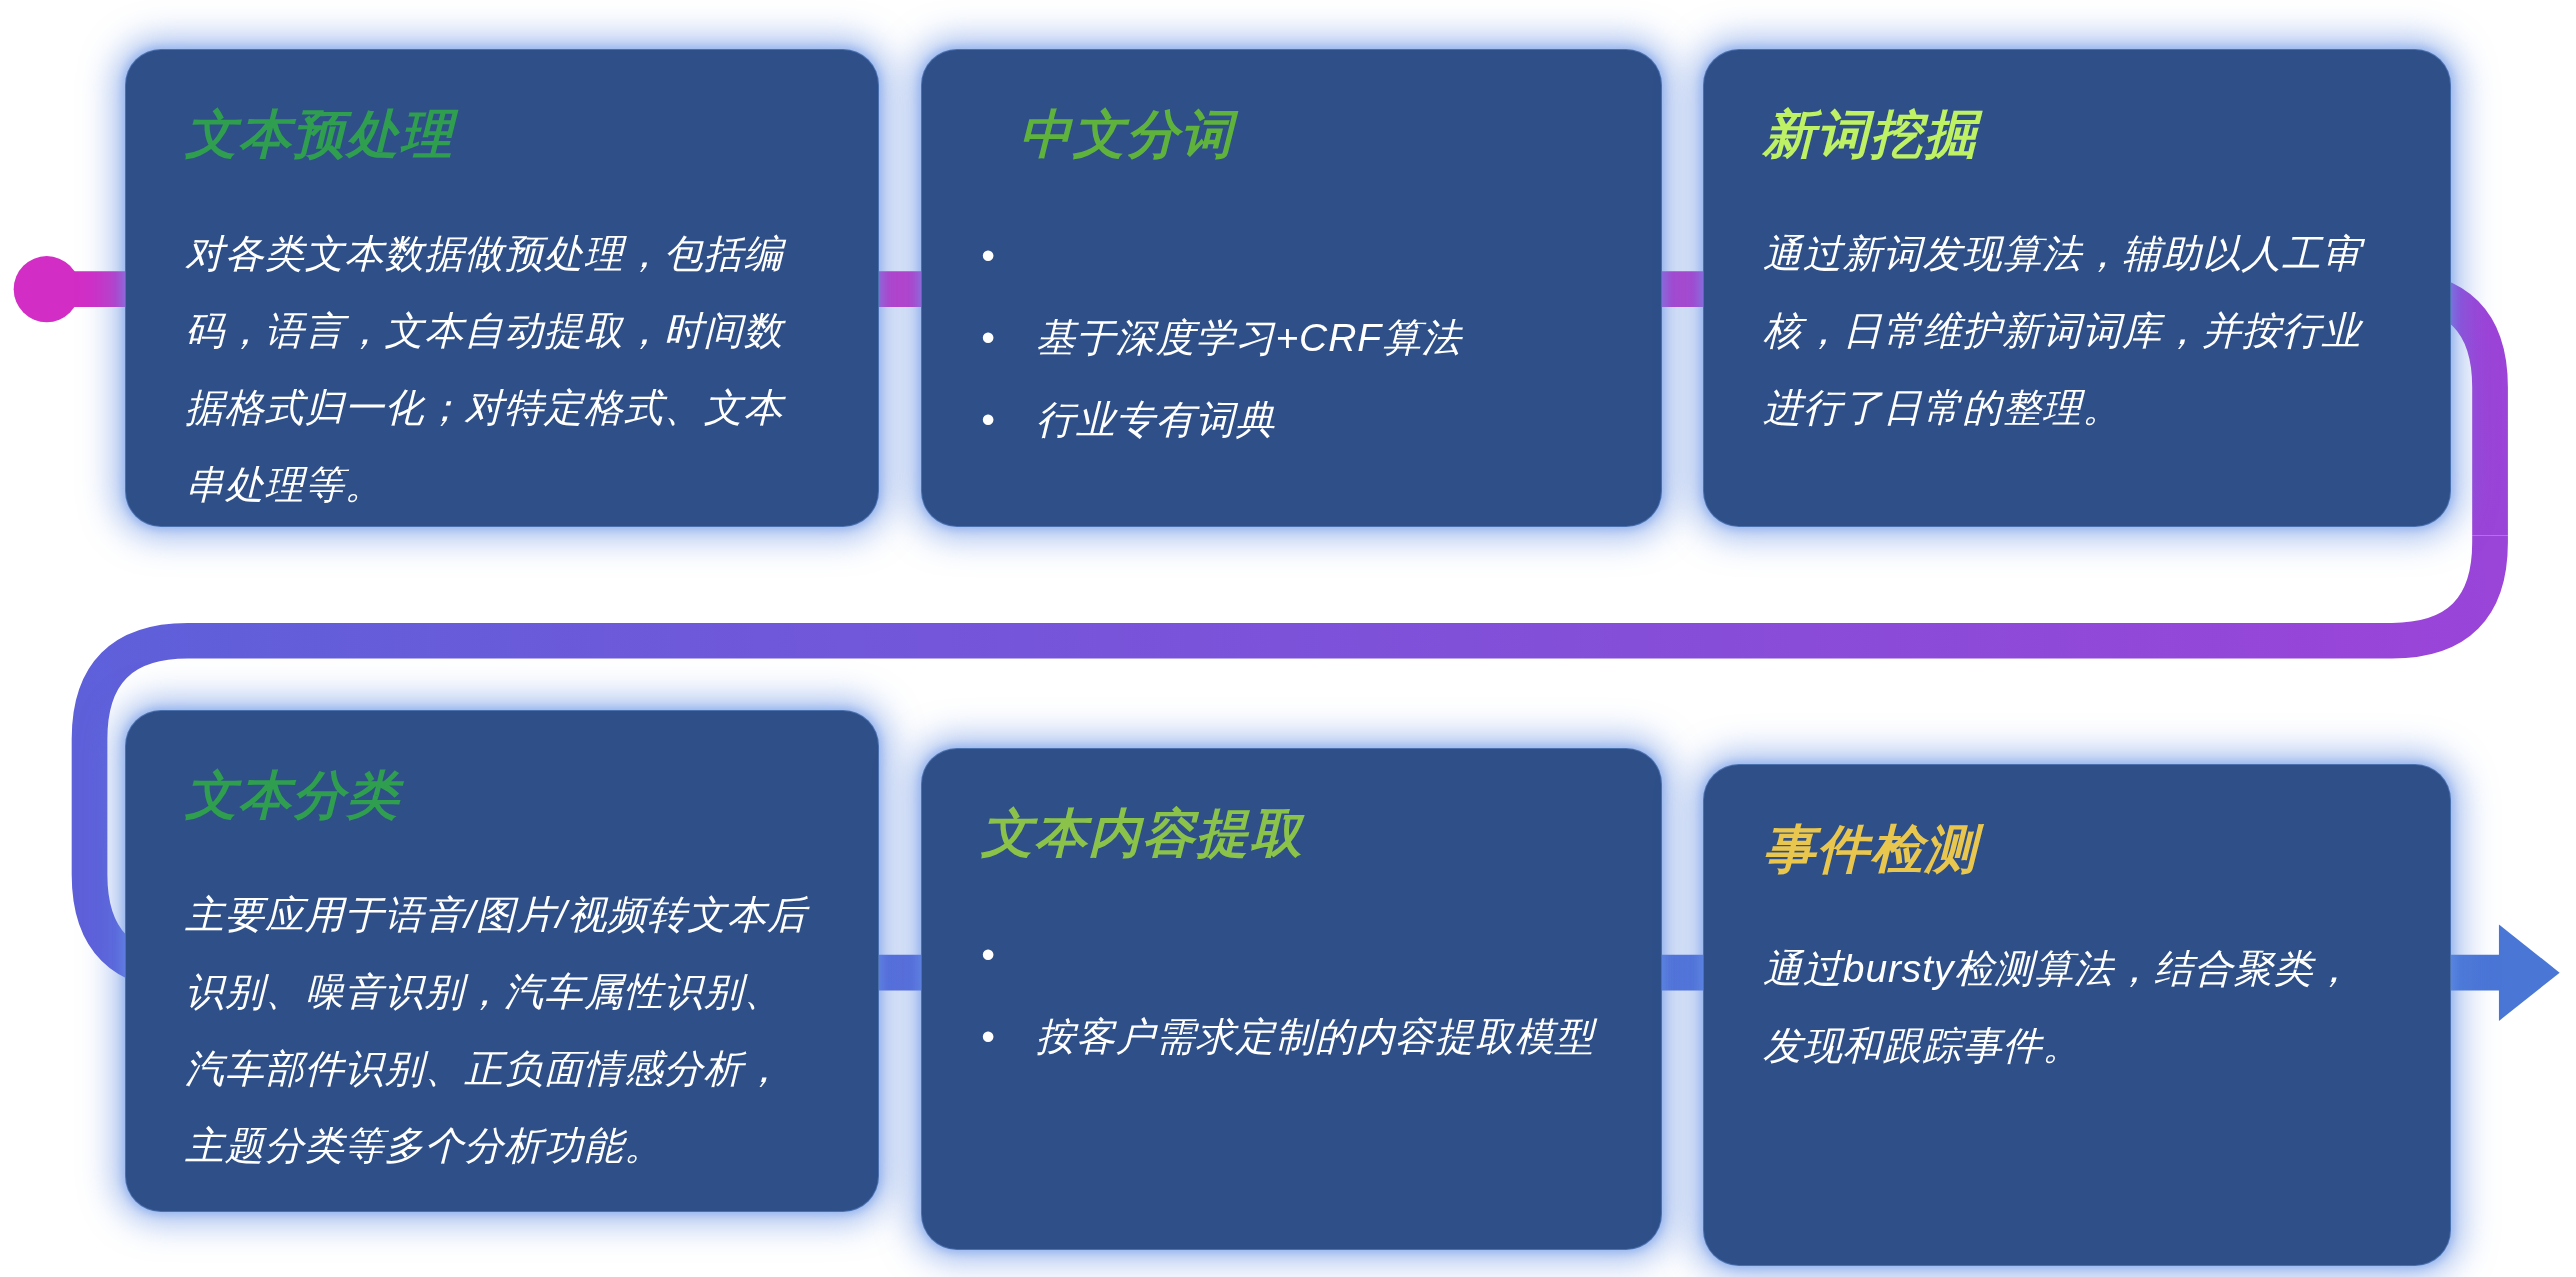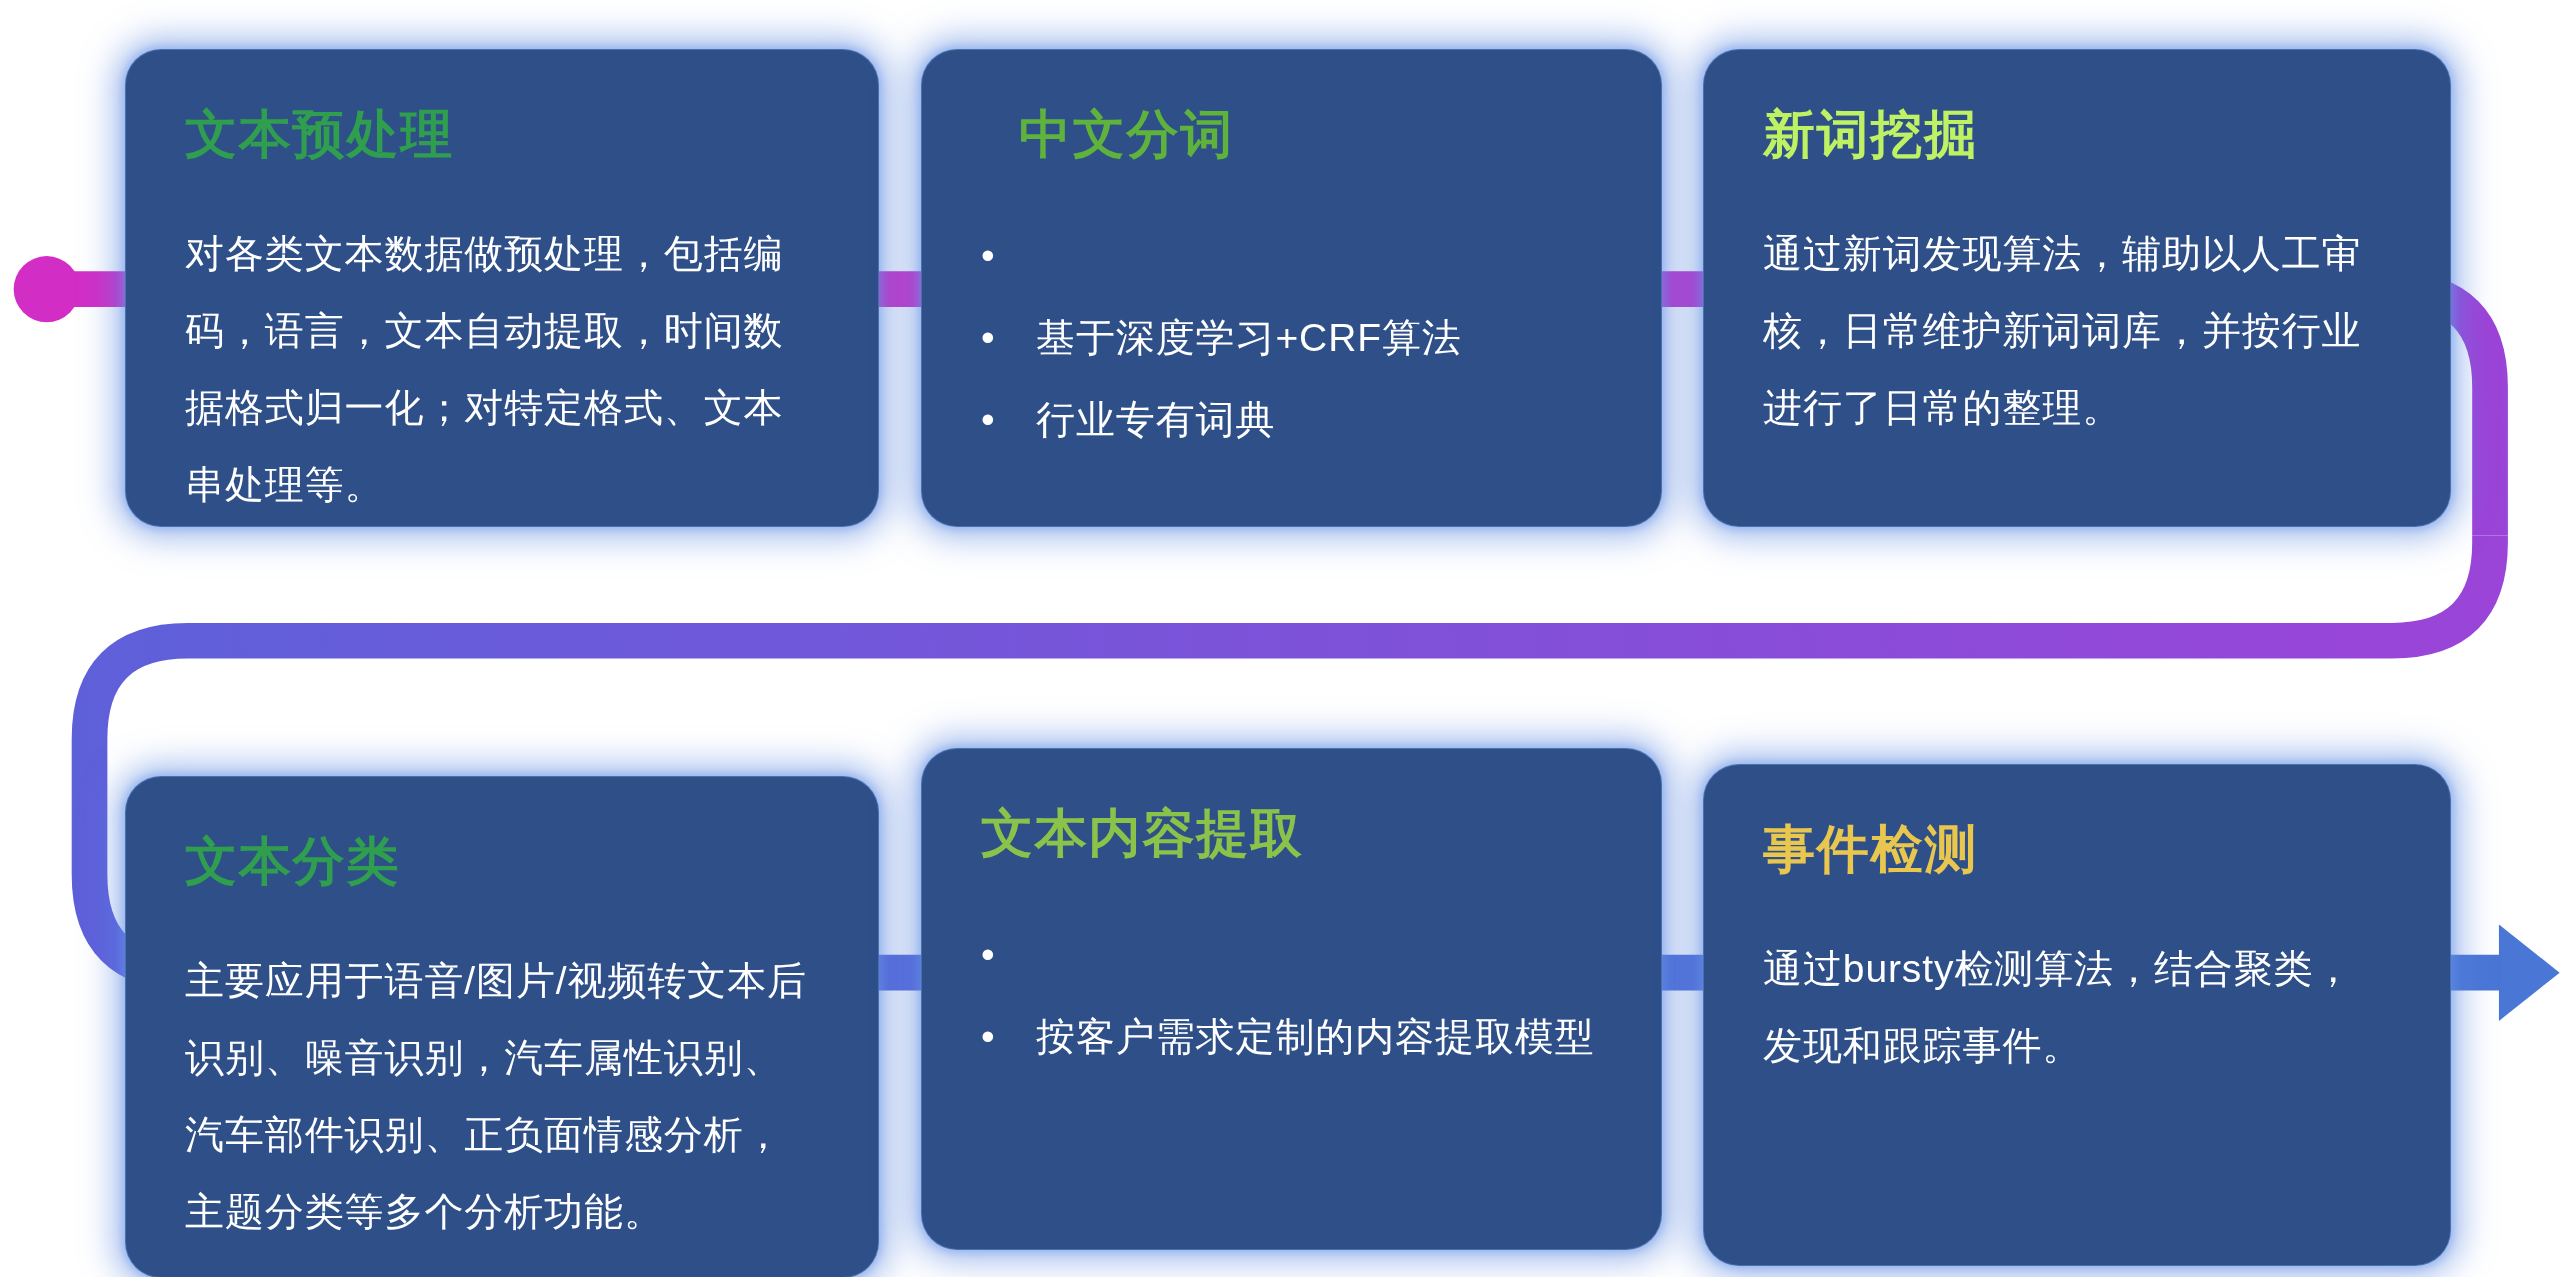--- a/index.html
+++ b/index.html
@@ -3,20 +3,21 @@
 <meta charset="utf-8">
 <style>
   html, body { margin: 0; padding: 0; background: #ffffff; }
   .canvas {
     position: relative;
     width: 2576px;
     height: 1277px;
     background: #ffffff;
     overflow: hidden;
     font-family: "Liberation Sans", "DejaVu Sans", sans-serif;
+    font-style: italic;
   }
   .flow-svg {
     position: absolute;
     left: 0; top: 0;
     width: 2576px; height: 1277px;
     z-index: 0;
   }
   .card {
     position: absolute;
     z-index: 1;
@@ -25,21 +26,21 @@
     border-radius: 36px;
     border: 1.8px solid rgba(130, 175, 245, 0.35);
     box-shadow: 0 0 32px 11.6px rgba(88, 134, 226, 0.50),
                 0 0 9px 2.7px rgba(120, 165, 240, 0.45);
     padding: 50px 59px;
     color: #ffffff;
   }
   .card-1 { left: 125px;  top: 49px;  width: 754px; height: 478px; }
   .card-2 { left: 921px; top: 49px;  width: 741px; height: 478px; }
   .card-3 { left: 1703px; top: 49px;  width: 748px; height: 478px; }
-  .card-4 { left: 125px;  top: 776px; width: 754px; height: 502px; }
+  .card-4 { left: 125px;  top: 710px; width: 754px; height: 502px; }
   .card-5 { left: 921px; top: 748px; width: 741px; height: 502px; }
   .card-6 { left: 1703px; top: 748px; width: 748px; height: 502px; margin-top: 16px; }
   .card-title {
     font-size: 52px;
     font-weight: bold;
     letter-spacing: 1.8px;
     margin: 0 0 45px 0;
   }
   .card-body {
     font-size: 39px;

